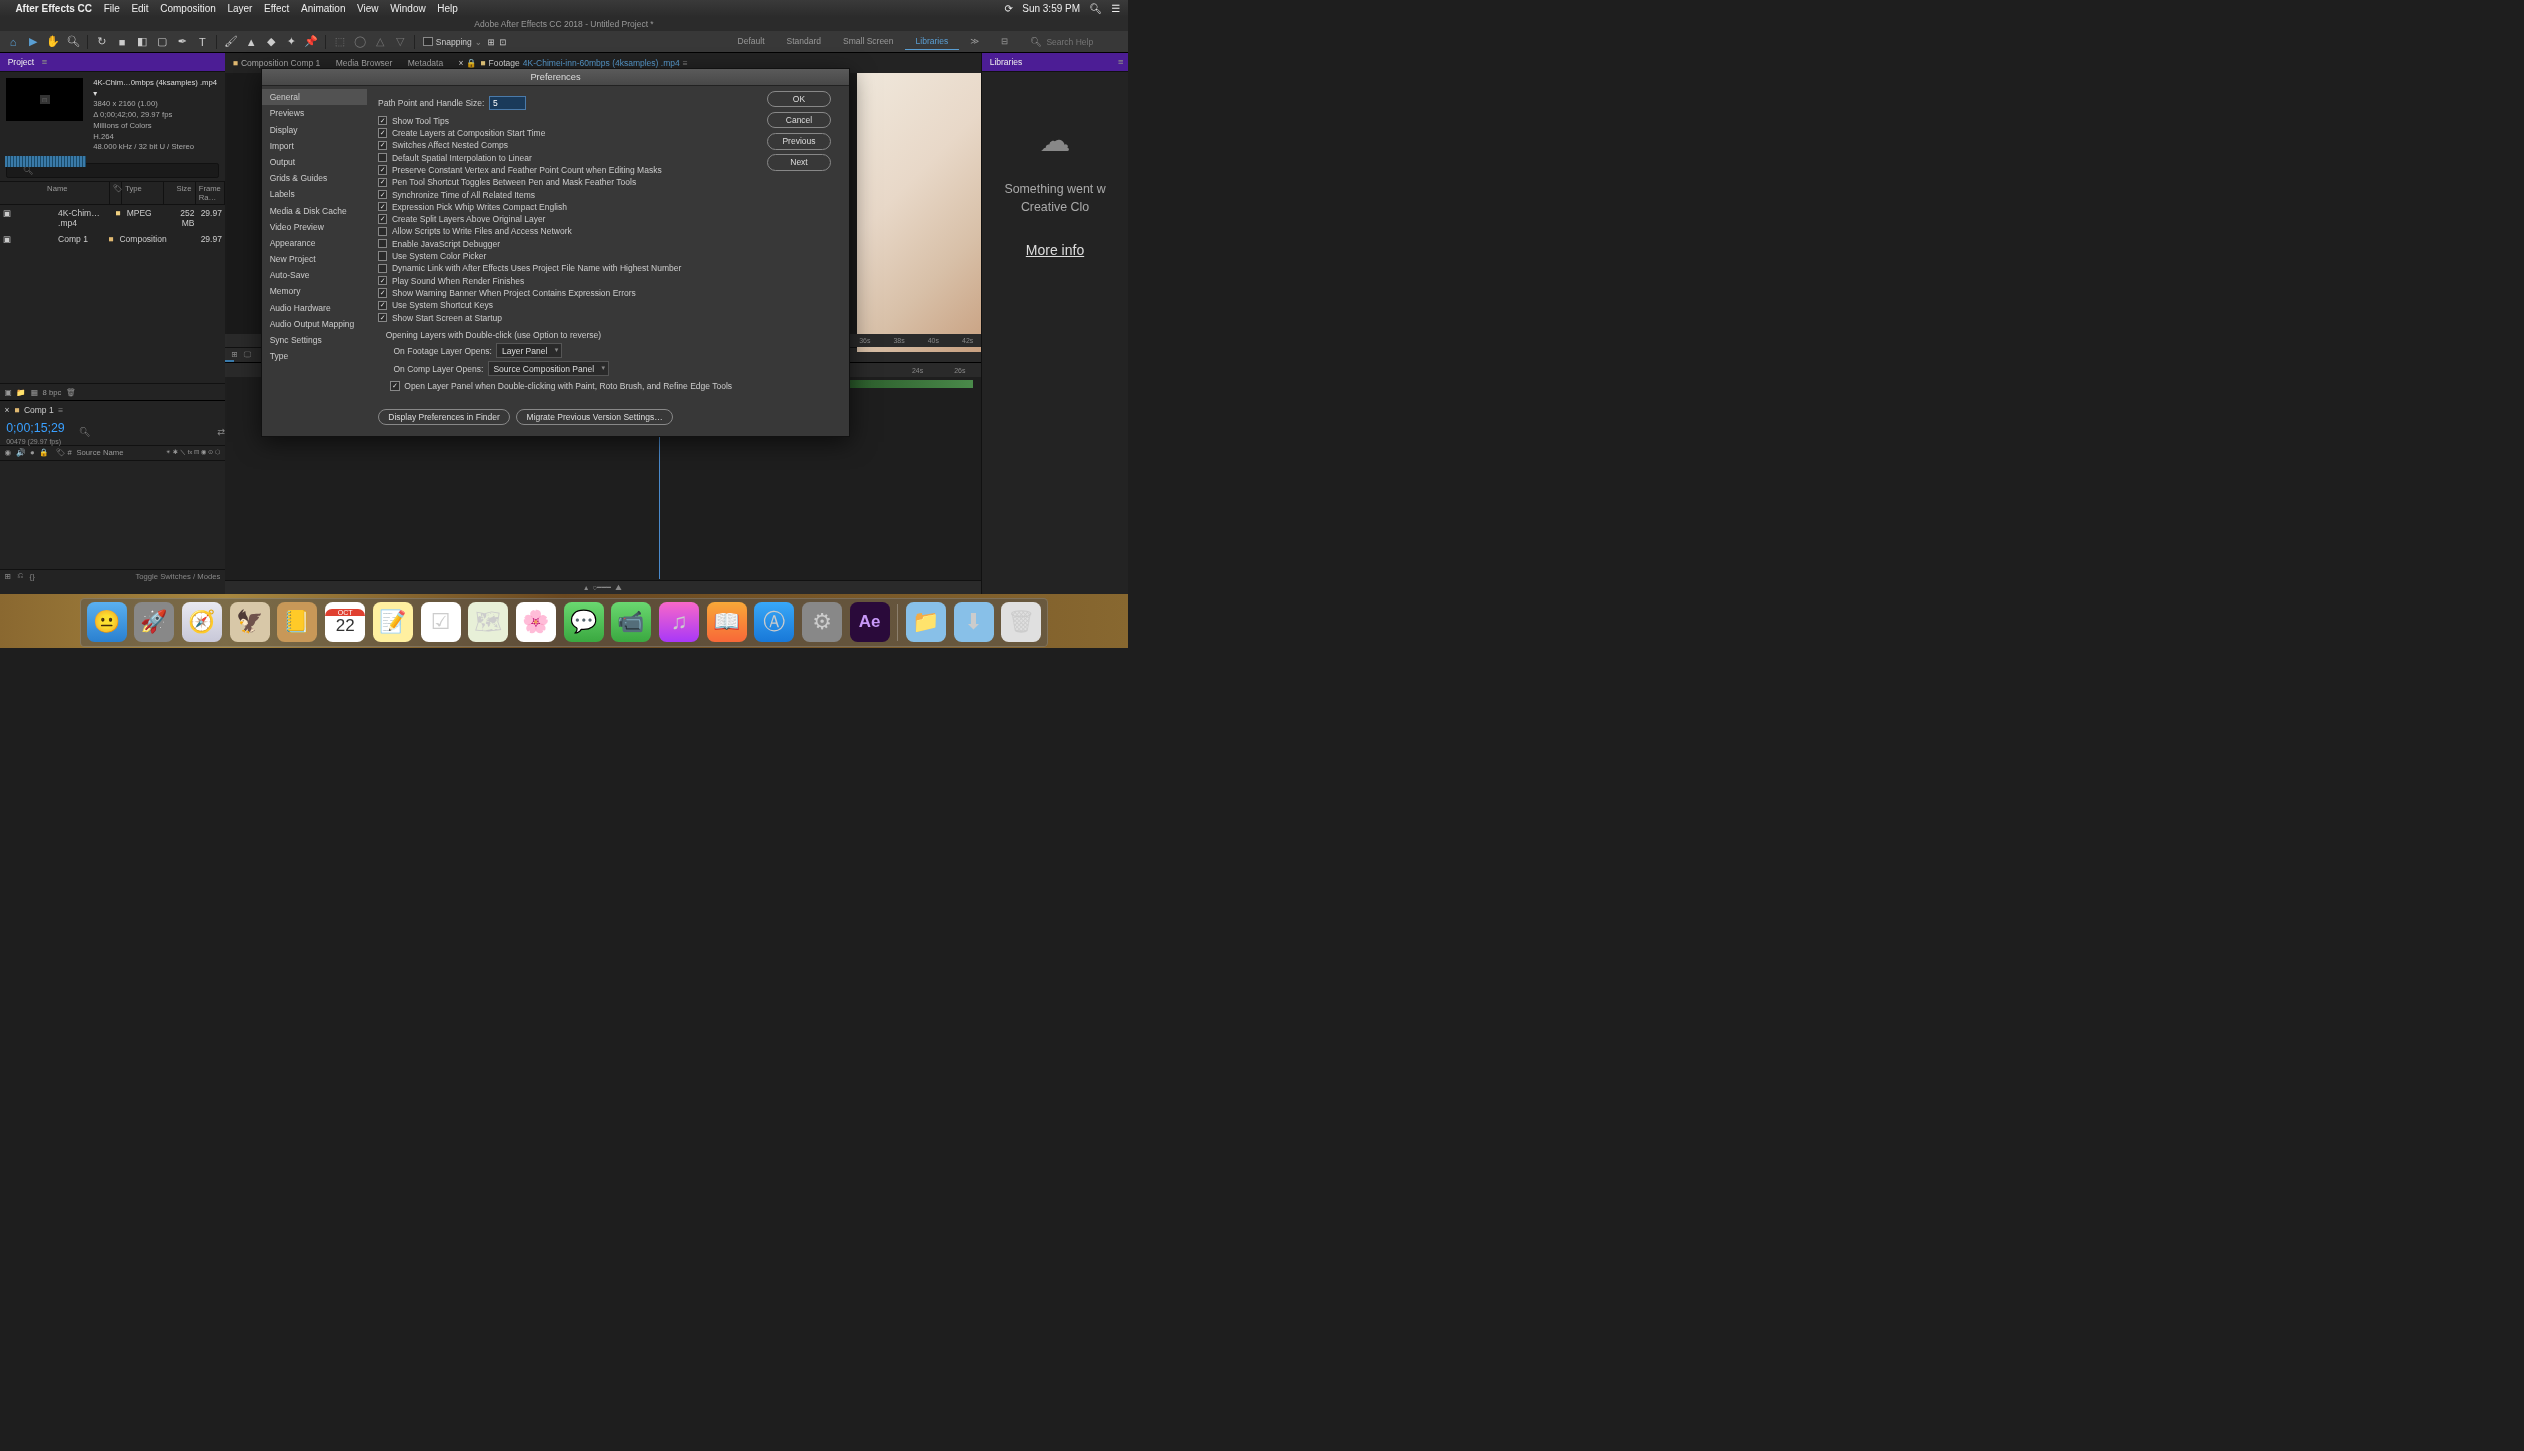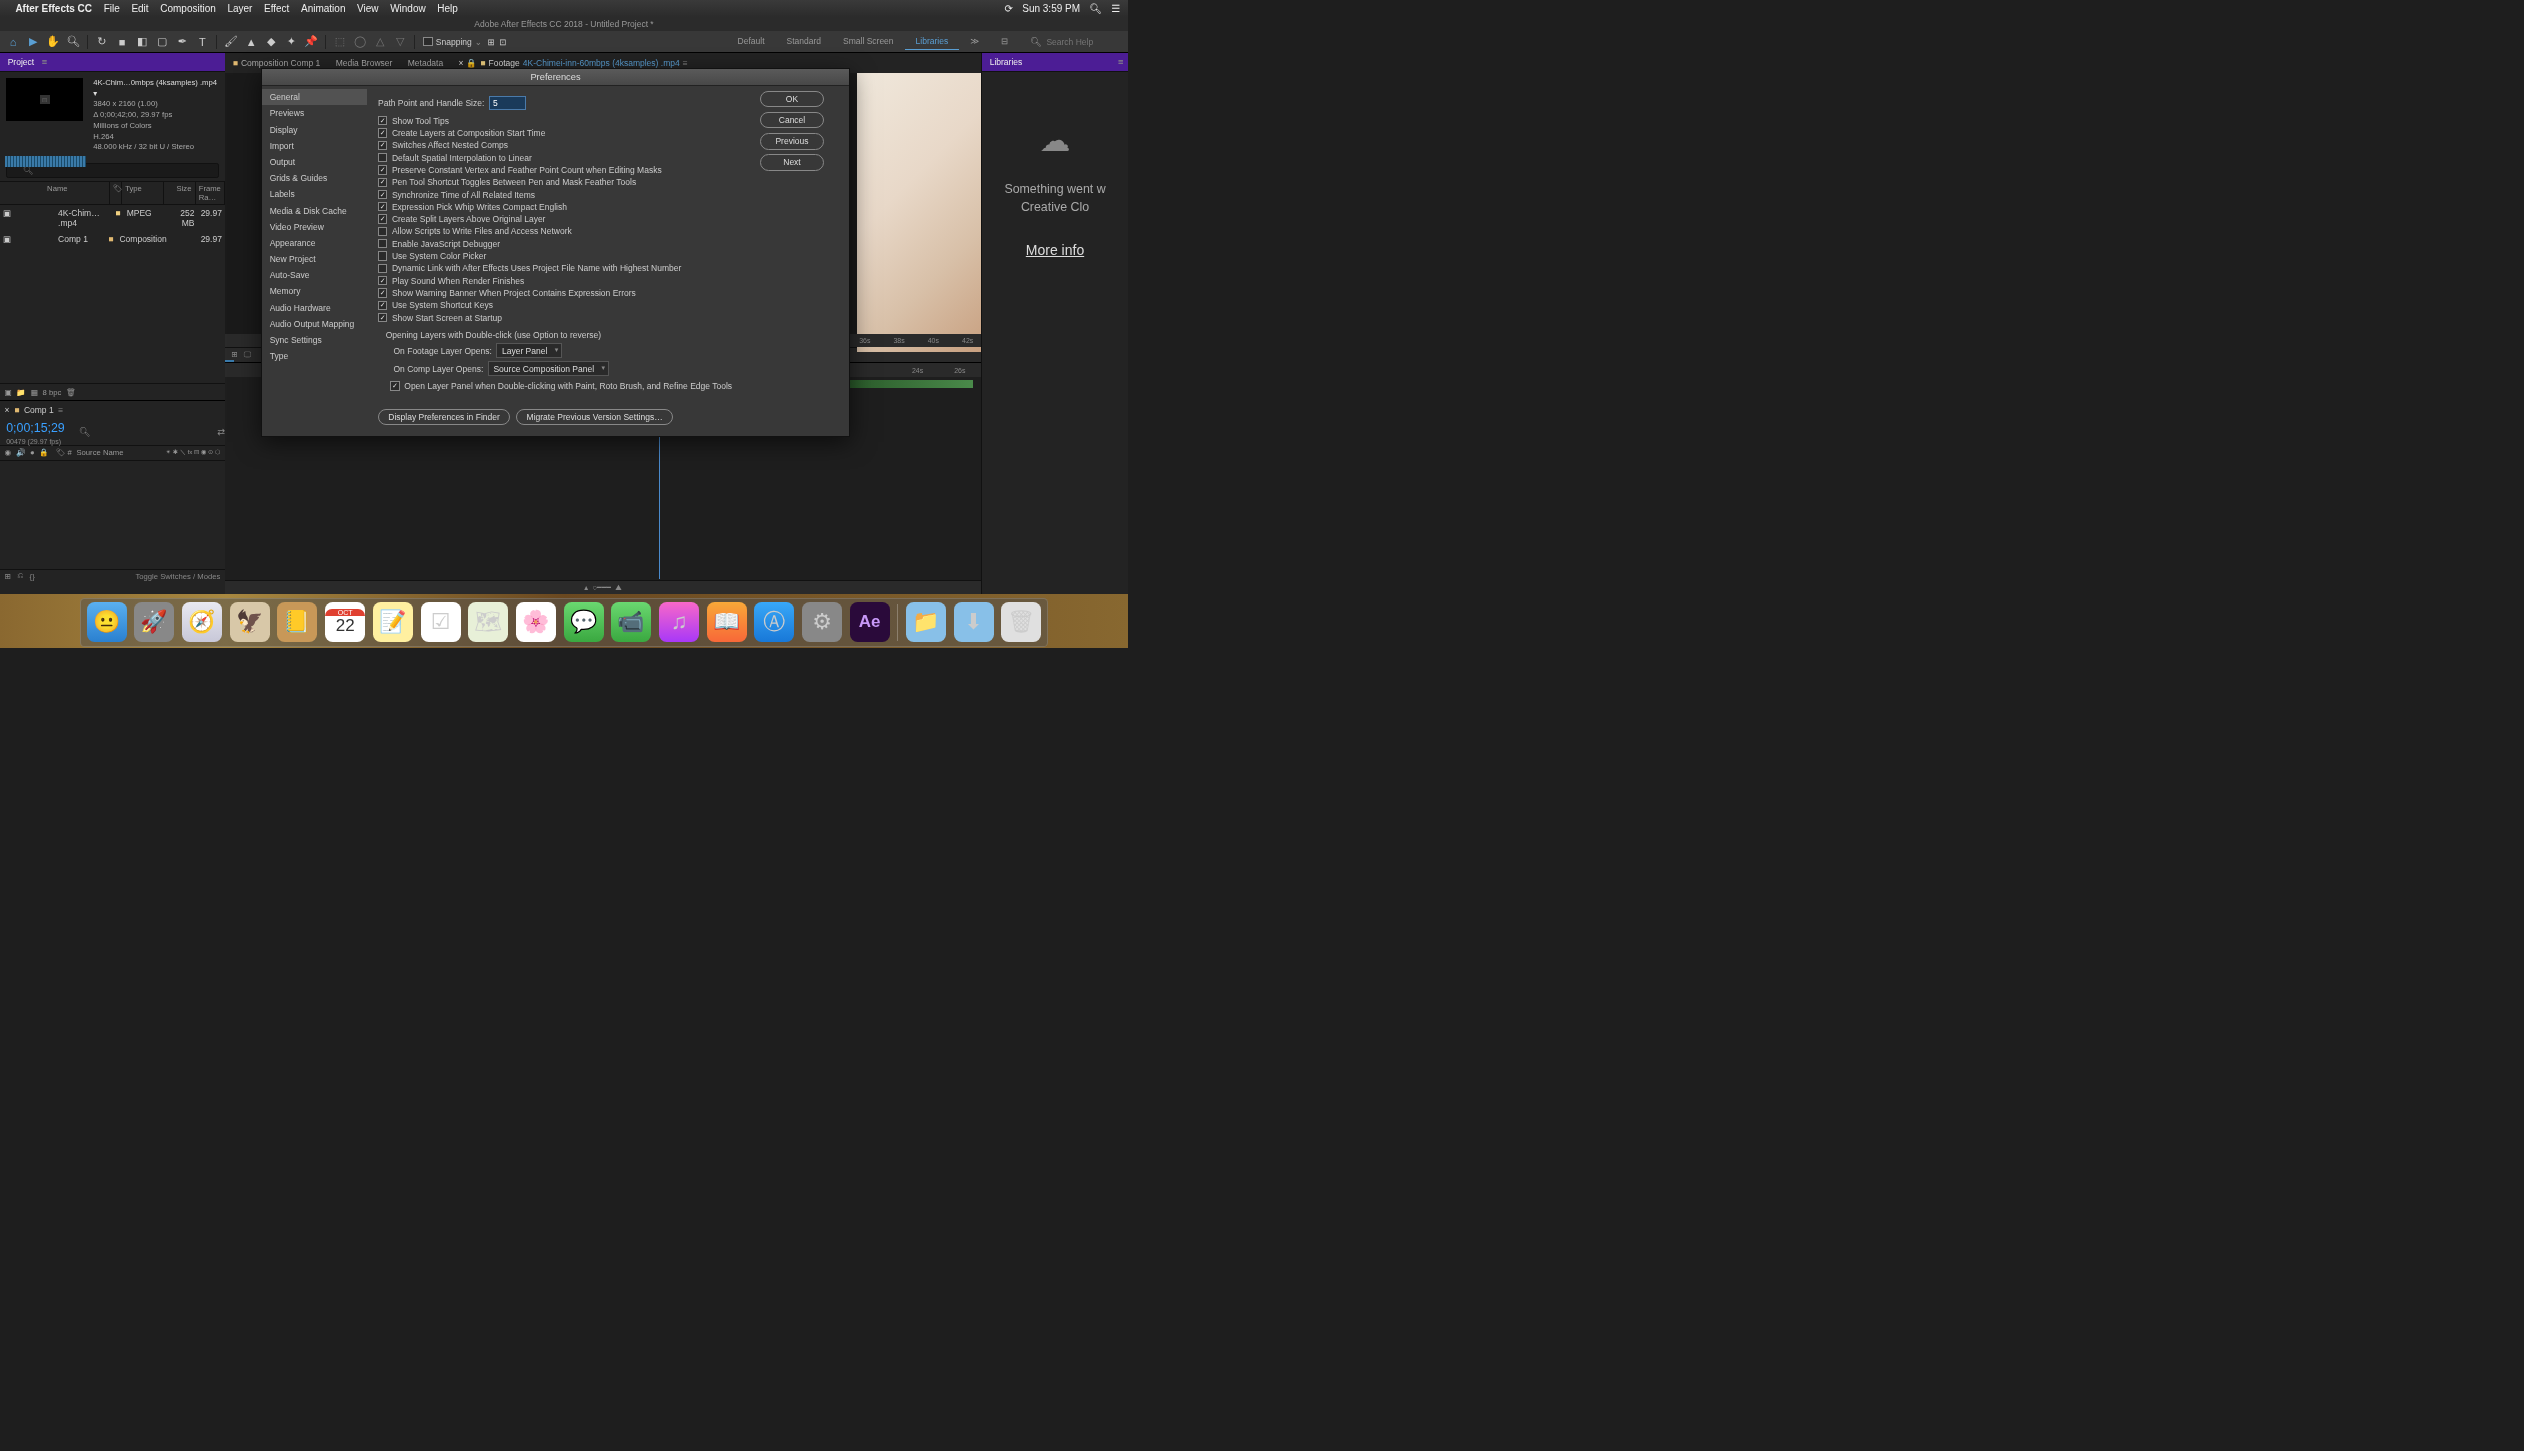--- a/index.html
+++ b/index.html
@@ -72,21 +72,21 @@
 .time-ruler { position:absolute; bottom:0; left:0; right:0; height:12.4px; background:#2a2a2a; display:flex; align-items:center; justify-content:flex-end; gap:23px; padding-right:7.7px; font-size:7px; color:#888;}
 
 
 .dialog { position:absolute; left:261px; top:68px; width:589px; background:#383838; border:0.8px solid #111; box-shadow:0 6.2px 23px rgba(0,0,0,0.6); z-index:100;}
 .dlg-title { height:17px; background:linear-gradient(#5a5a5a,#484848); display:flex; align-items:center; justify-content:center; font-size:9.3px; color:#ddd; border-bottom:0.8px solid #222;}
 .dlg-body { display:flex; }
 .dlg-sidebar { width:105px; background:#383838; padding:3.1px 0;}
 .dlg-side-item { padding:3.1px 7.7px; font-size:8.5px; color:#ccc; cursor:default;}
 .dlg-side-item.active { background:#525252;}
 .dlg-content { flex:1; padding:7.7px 11px 11px 11px; position:relative;}
-.dlg-btns { position:absolute; right:25px; top:4.6px; display:flex; flex-direction:column; gap:4.6px;}
+.dlg-btns { position:absolute; right:18px; top:4.6px; display:flex; flex-direction:column; gap:4.6px;}
 .dlg-btn { width:64px; padding:2.3px 0; background:#383838; border:0.8px solid #888; border-radius:8.5px; color:#ddd; font-size:8.5px; text-align:center; cursor:default;}
 .pref-row { display:flex; align-items:center; gap:4.6px; font-size:8.5px; color:#ccc; margin:2.3px 0;}
 .pref-row.first { margin-bottom:6.2px;}
 .pref-row input[type=text]{ width:37px; background:#1a3a5a; border:0.8px solid #4a7aaa; color:#fff; padding:0.8px 3.1px; font-size:8.5px;}
 .chk { width:9.3px; height:9.3px; border:0.8px solid #888; background:#2a2a2a; display:inline-flex; align-items:center; justify-content:center; font-size:7px; color:#ddd;}
 .chk.on::after { content:"✓"; }
 .section-label { font-size:8.5px; color:#ccc; margin:7.7px 0 3.1px 7.7px;}
 .sub-row { display:flex; align-items:center; gap:4.6px; font-size:8.5px; color:#ccc; margin:3.1px 0 3.1px 15.5px;}
 .dropdown { background:#2a2a2a; border:0.8px solid #555; padding:1.5px 14px 1.5px 4.6px; font-size:8.5px; color:#ddd; position:relative;}
 .dropdown::after { content:"▾"; position:absolute; right:3.1px; font-size:7px; color:#888;}

